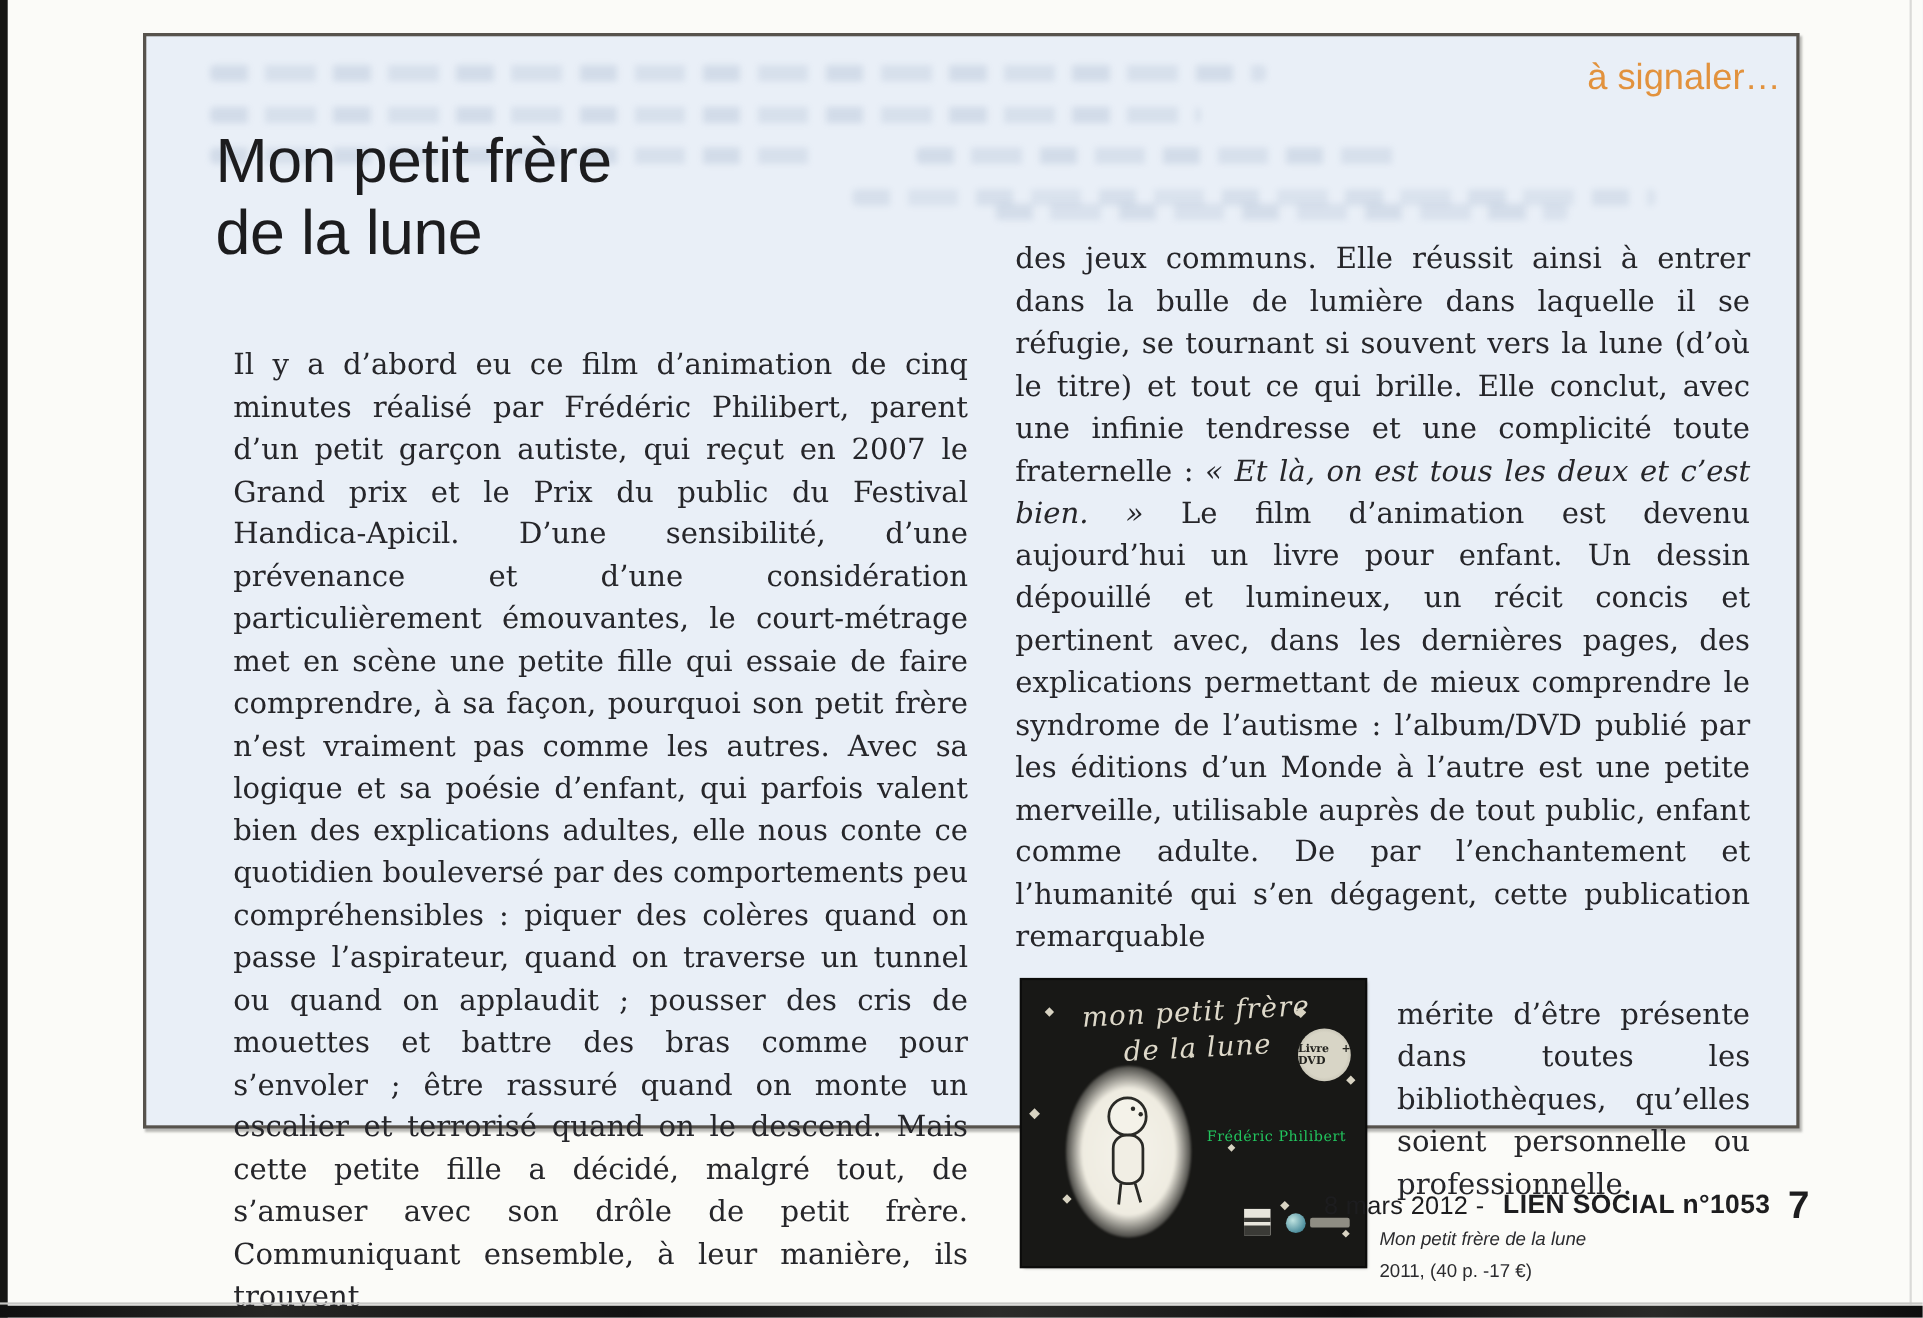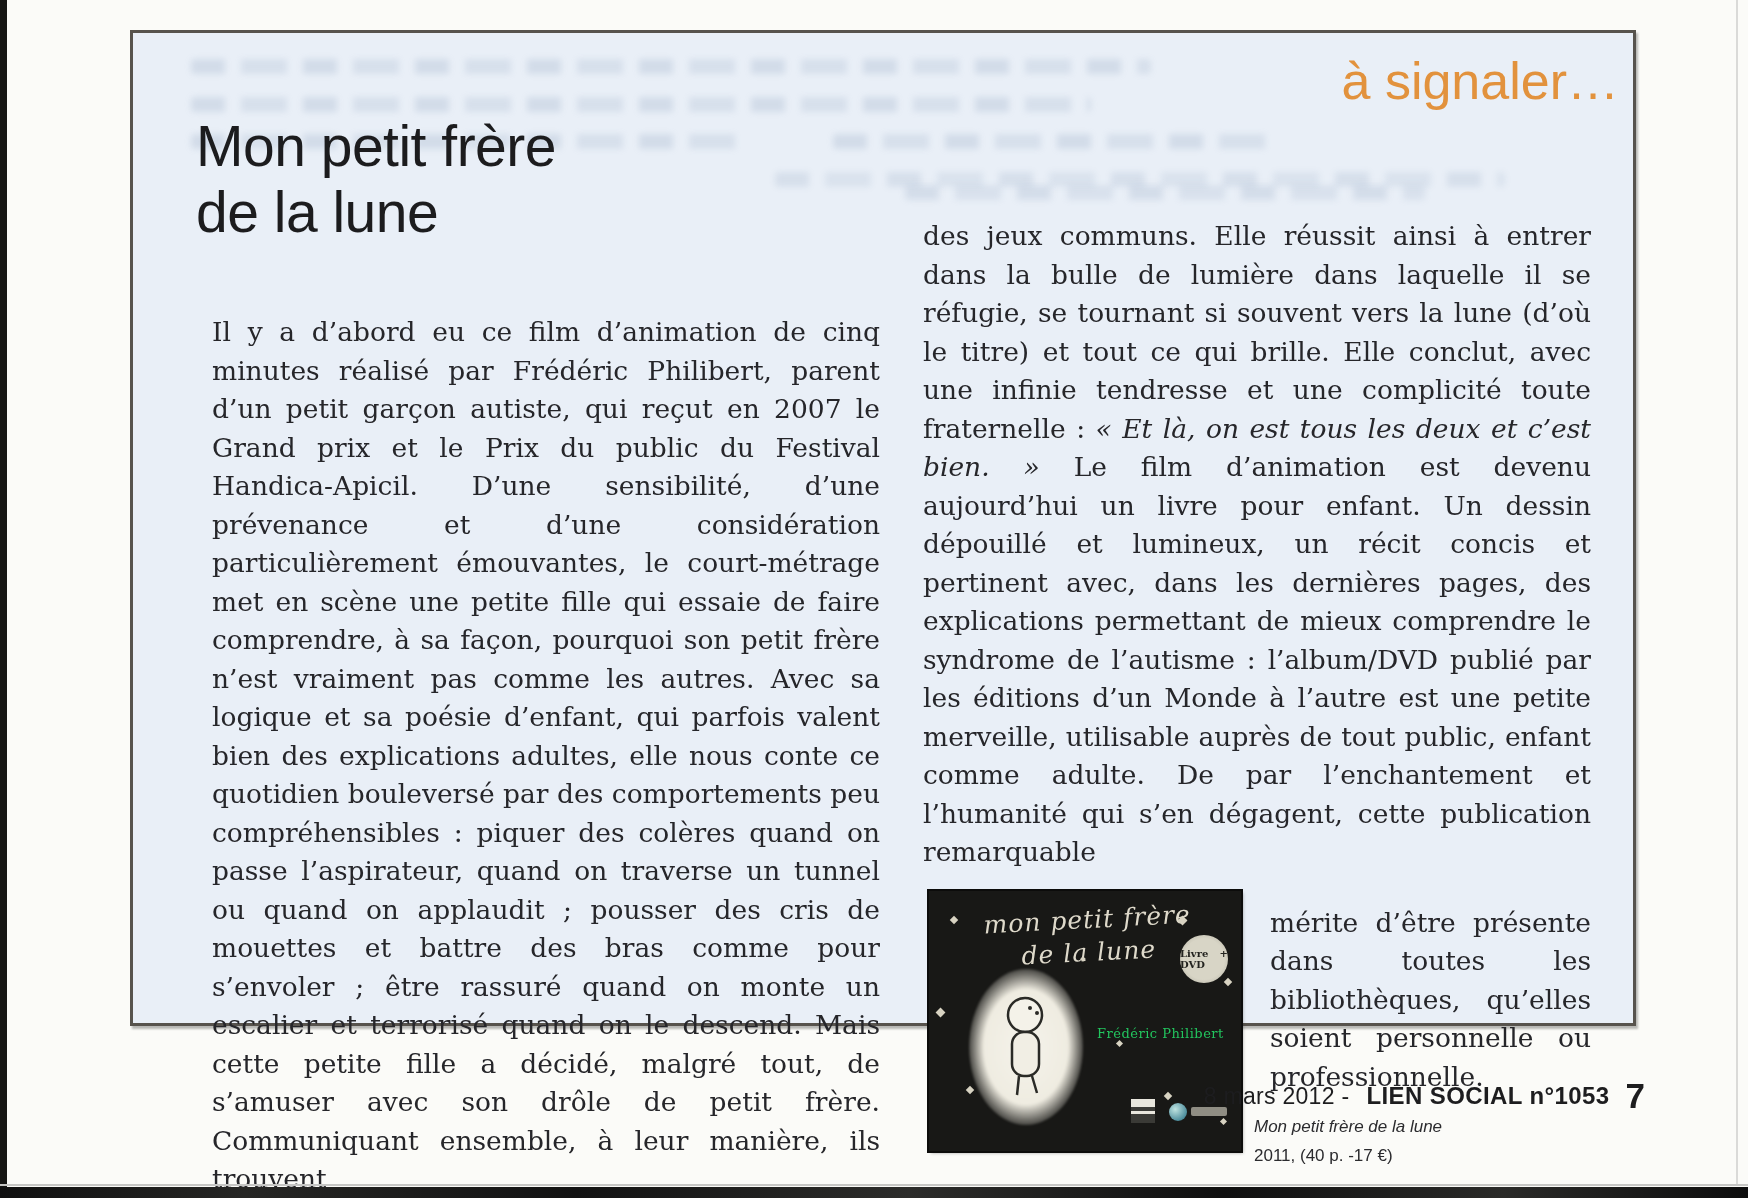--- a/index.html
+++ b/index.html
@@ -30,21 +30,21 @@
       rgba(125,148,180,0) 96px, rgba(125,148,180,0) 112px);
   }
   .g1{left:58px;top:26px;width:960px;}
   .g2{left:58px;top:64px;width:900px;}
   .g3{left:58px;top:101px;width:560px;}
   .g4{left:700px;top:101px;width:440px;}
   .g5{left:642px;top:139px;width:730px;opacity:.45;}
   .g6{left:772px;top:152px;width:520px;opacity:.5;}
   .section-label{
     position:absolute;top:18px;right:14px;
-    font-size:52px;color:#e2923d;font-weight:400;letter-spacing:0;
+    font-size:33px;color:#e2923d;font-weight:400;letter-spacing:0;
   }
   .article-title{
     position:absolute;left:63px;top:80px;
     font-size:57px;line-height:66px;color:#1c1c1e;letter-spacing:-0.5px;
   }
   .body-col{
     position:absolute;
     font-family:"DejaVu Serif","Liberation Serif",serif;
     font-size:26.5px;line-height:38.5px;color:#26262a;text-align:justify;
   }

